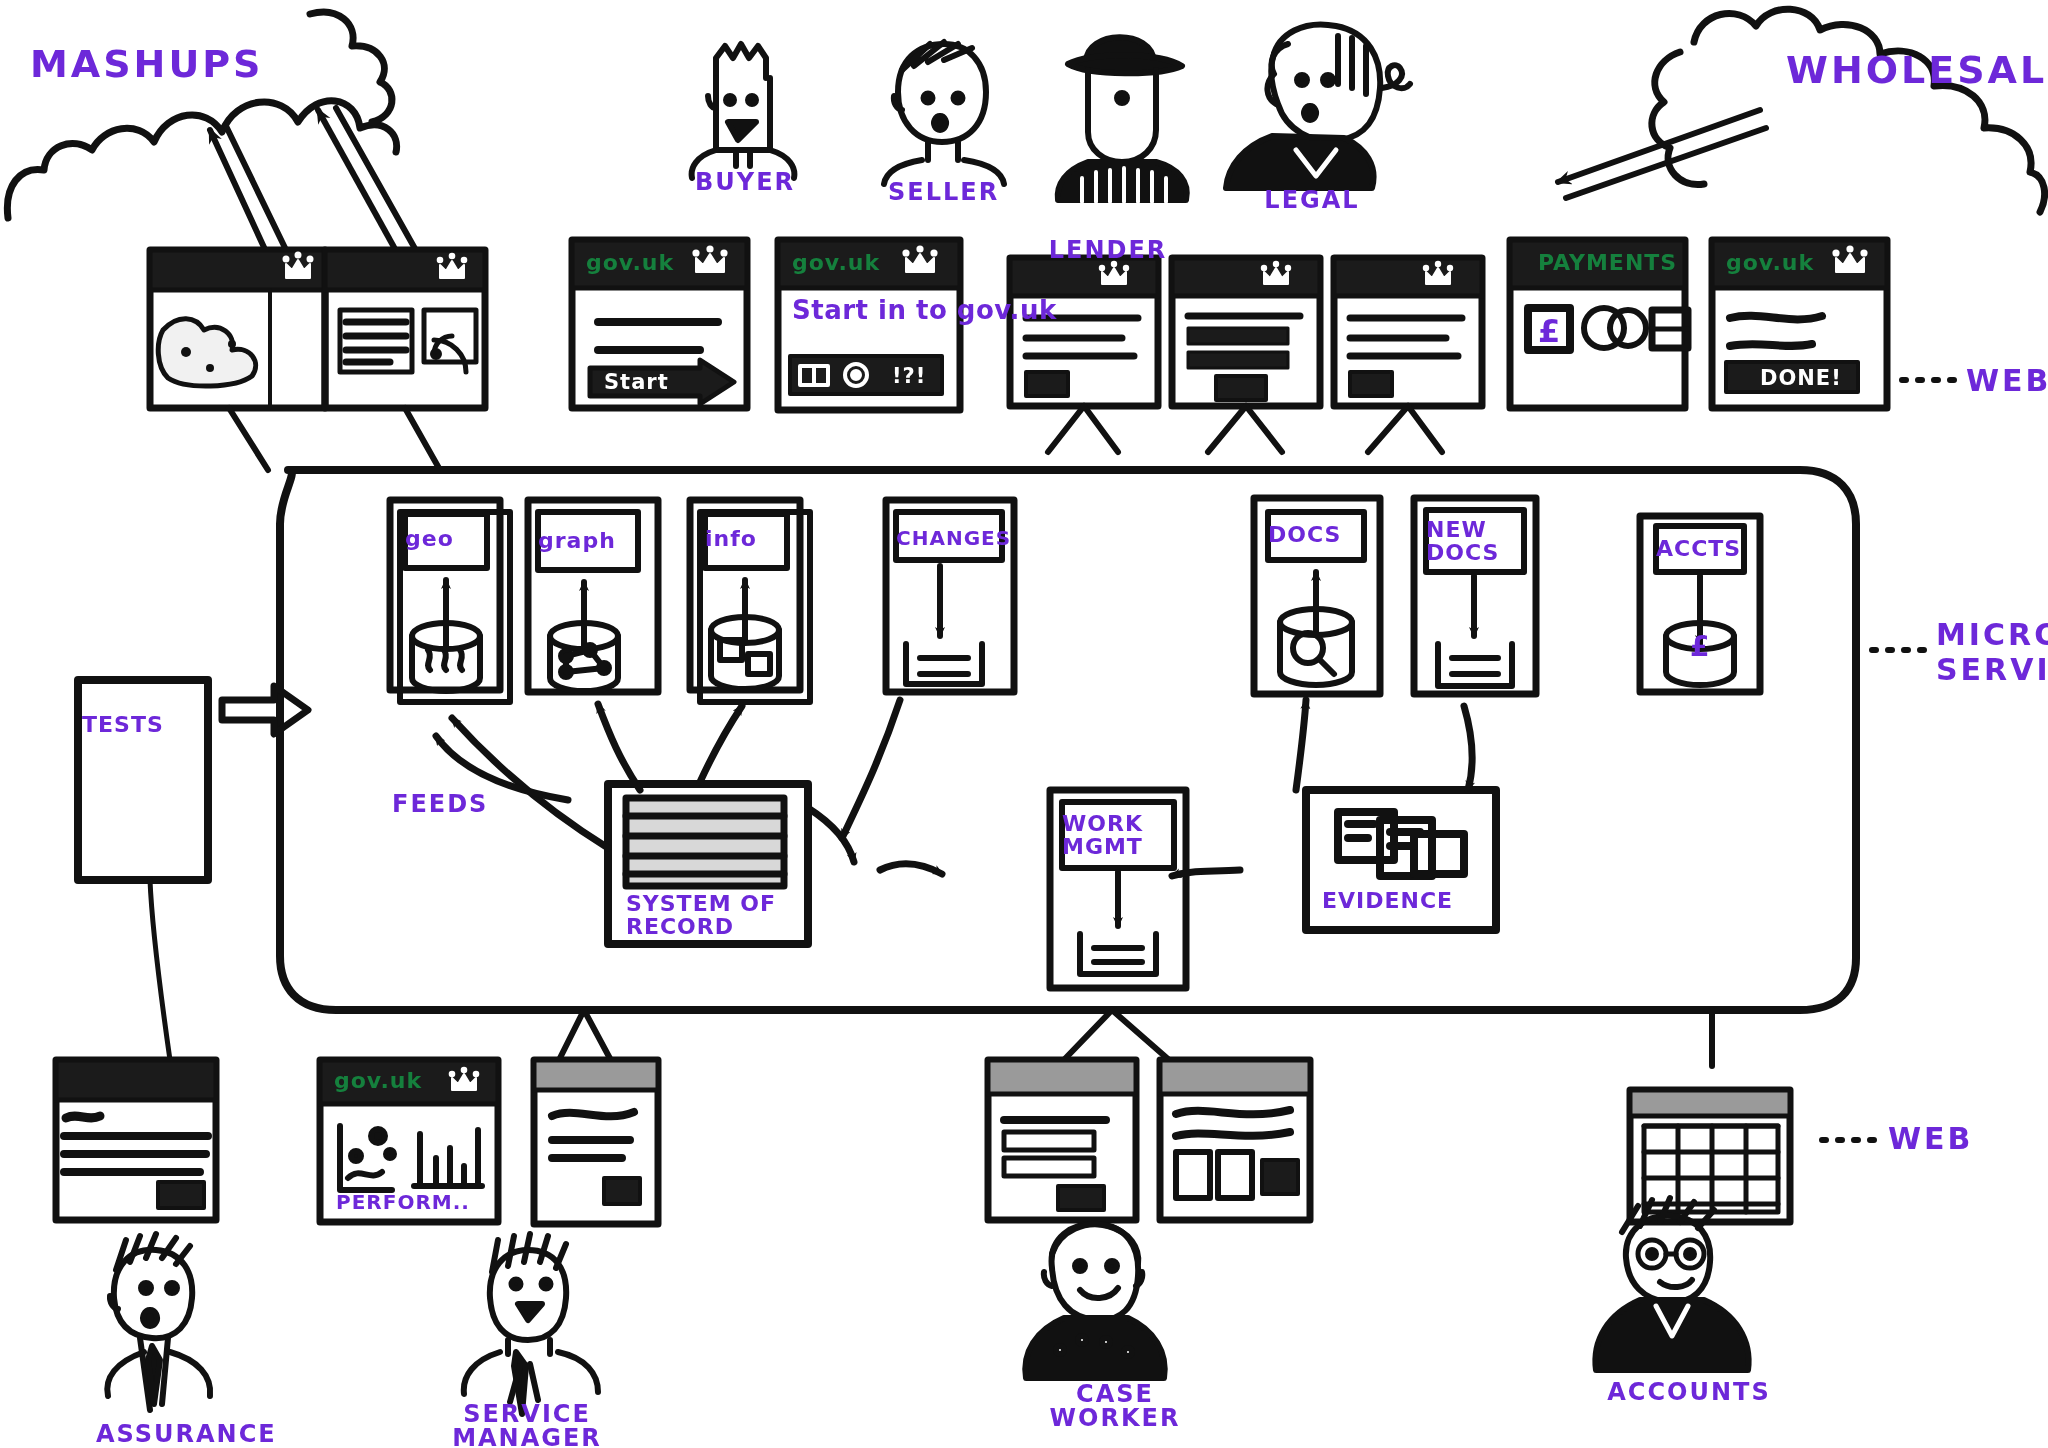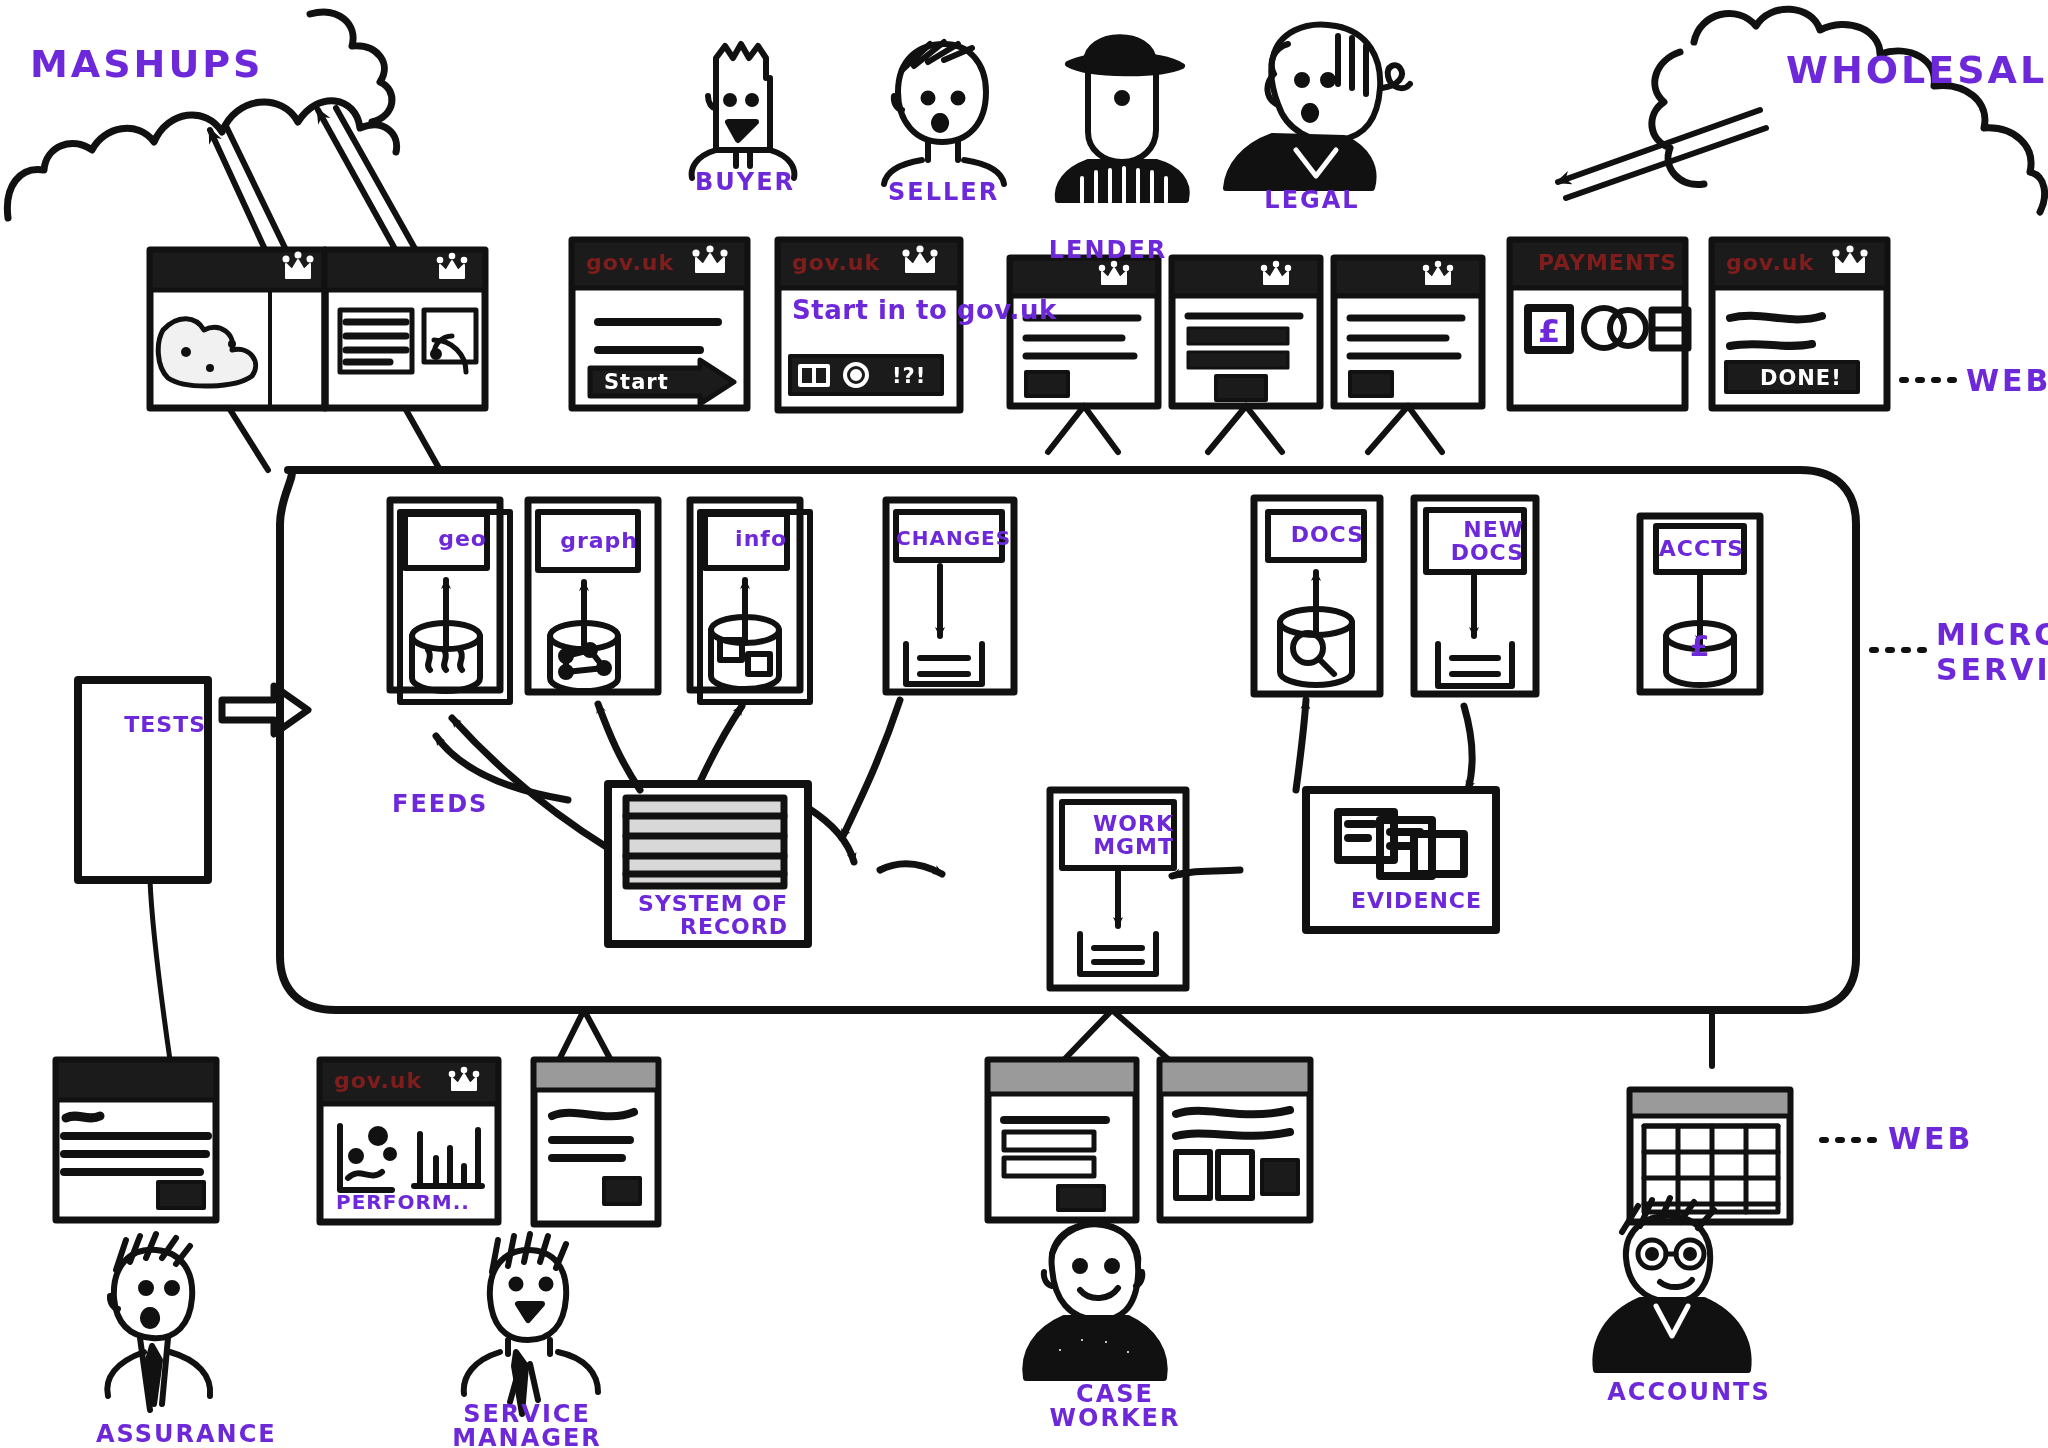--- a/index.html
+++ b/index.html
@@ -8,23 +8,23 @@
   #stage{position:absolute;inset:0;width:2048px;height:1448px;}
   svg#ink{position:absolute;left:0;top:0;width:2048px;height:1448px;}
 
   .hand{font-family:"DejaVu Sans",sans-serif;font-weight:700;
         letter-spacing:1px;color:#6d28d9;}
   .lbl{position:absolute;transform-origin:left top;white-space:nowrap;}
 
   .big-label{font-size:38px;font-weight:700;letter-spacing:3px;}
   .persona-label{font-size:24px;font-weight:700;letter-spacing:2px;text-align:center;}
   .side-label{font-size:30px;font-weight:700;letter-spacing:3px;line-height:1.15;}
-  .card-label{font-size:22px;font-weight:700;letter-spacing:1px;text-align:right;}
+  .card-label{font-size:22px;font-weight:700;letter-spacing:1px;text-align:left;}
   .small-cap{font-size:20px;font-weight:700;letter-spacing:1px;text-align:center;}
-  .win-title{font-size:22px;font-weight:700;color:#7f1d1d;letter-spacing:1px;}
+  .win-title{font-size:22px;font-weight:700;color:#15803d;letter-spacing:1px;}
   .btn-txt{font-size:21px;font-weight:700;color:#fff;letter-spacing:1px;}
   .ink-txt{font-size:26px;font-weight:700;letter-spacing:0.5px;line-height:1.1;}
   .feeds-lbl{font-size:24px;font-weight:700;letter-spacing:2px;}
 </style>
 </head>
 <body>
 
 <div id="stage">
 
   <svg id="ink" viewBox="0 0 2048 1448">

